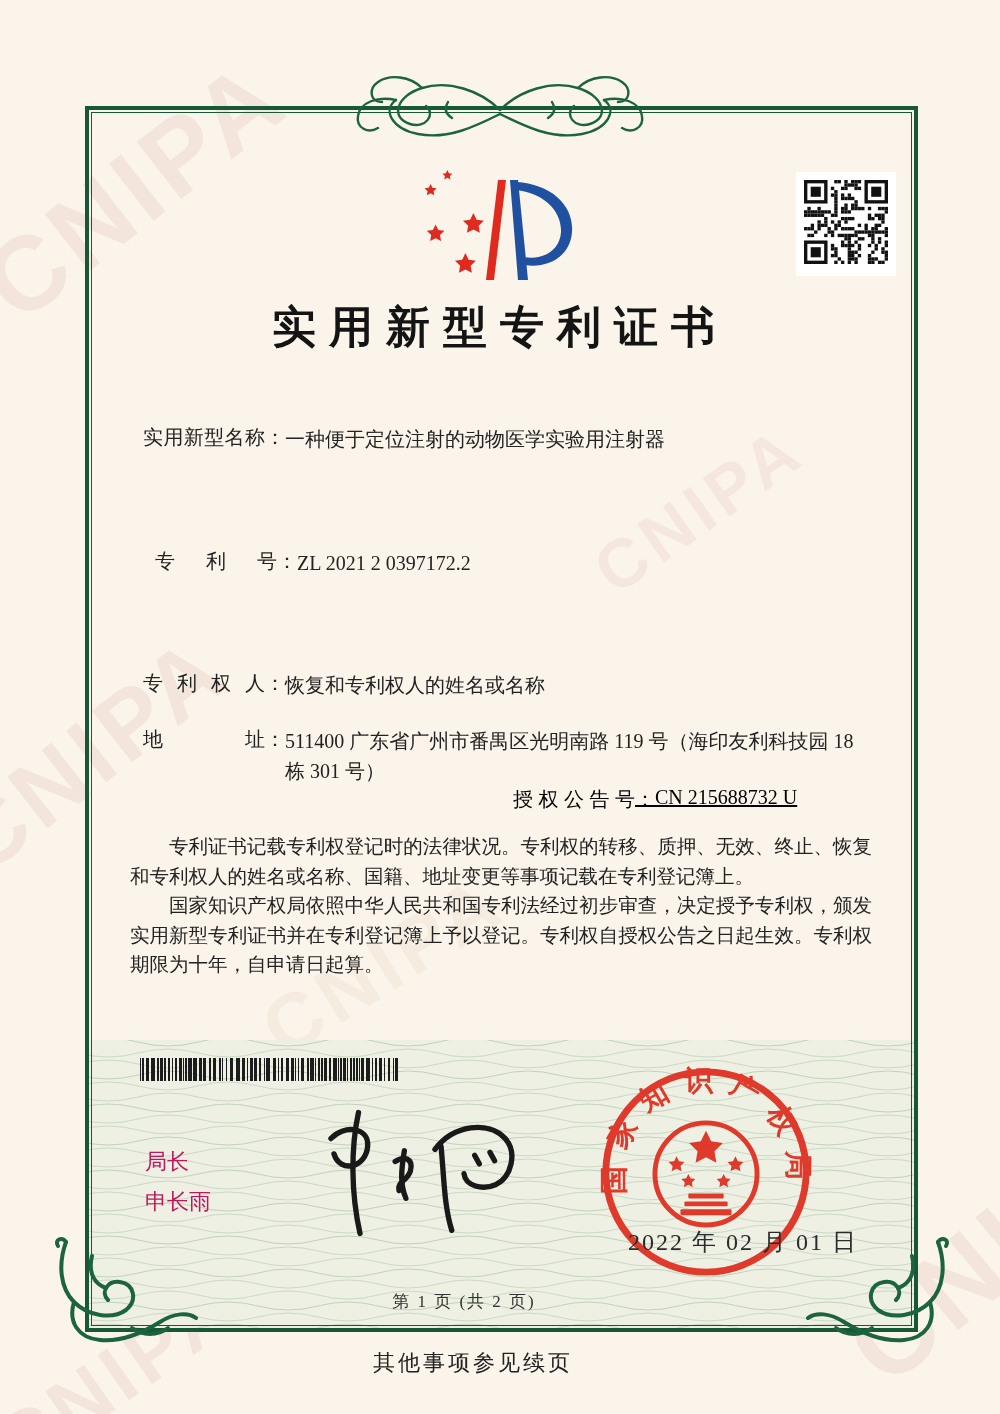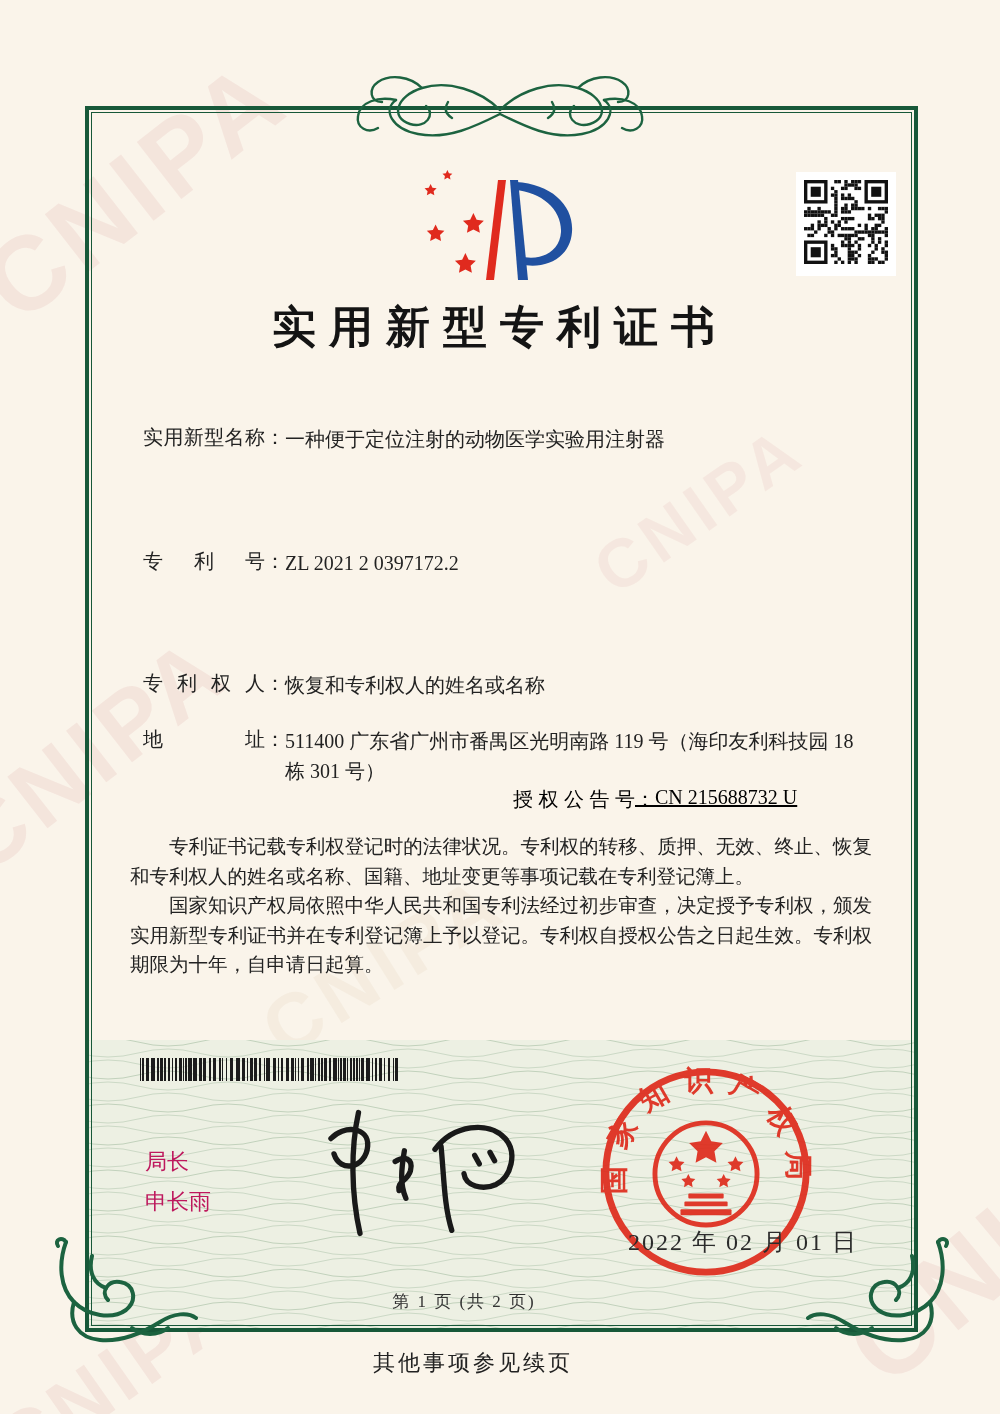--- a/index.html
+++ b/index.html
@@ -359,21 +359,21 @@
         <rect x="73.92" y="80.64" width="3.36" height="3.36" fill="#111"></rect>
         <rect x="77.28" y="80.64" width="3.36" height="3.36" fill="#111"></rect>
       </svg>
   </div>
 
   <div class="title">实用新型专利证书</div>
 
   <div class="frow" style="top:424px;">
     <span class="flabel">实用新型名称</span><span class="fcolon">：</span><span class="fvalue">一种便于定位注射的动物医学实验用注射器</span>
   </div>
-  <div class="frow" style="top:548px;">
+  <div class="frow" style="top:548px;margin-left:12px;">
     <span class="flabel">专利号</span><span class="fcolon">：</span><span class="fvalue">ZL 2021 2 0397172.2</span>
   </div>
   <div class="frow" style="top:670px;">
     <span class="flabel">专利权人</span><span class="fcolon">：</span><span class="fvalue">恢复和专利权人的姓名或名称</span>
   </div>
   <div class="frow" style="top:726px;">
     <span class="flabel">地址</span><span class="fcolon">：</span><span class="fvalue">511400 广东省广州市番禺区光明南路 119 号（海印友利科技园 18 栋 301 号）</span>
   </div>
   <div class="grant2" style="top:786px;">
     <span class="flabel">授权公告号</span><span class="fcolon">：</span><span>CN 215688732 U</span>

